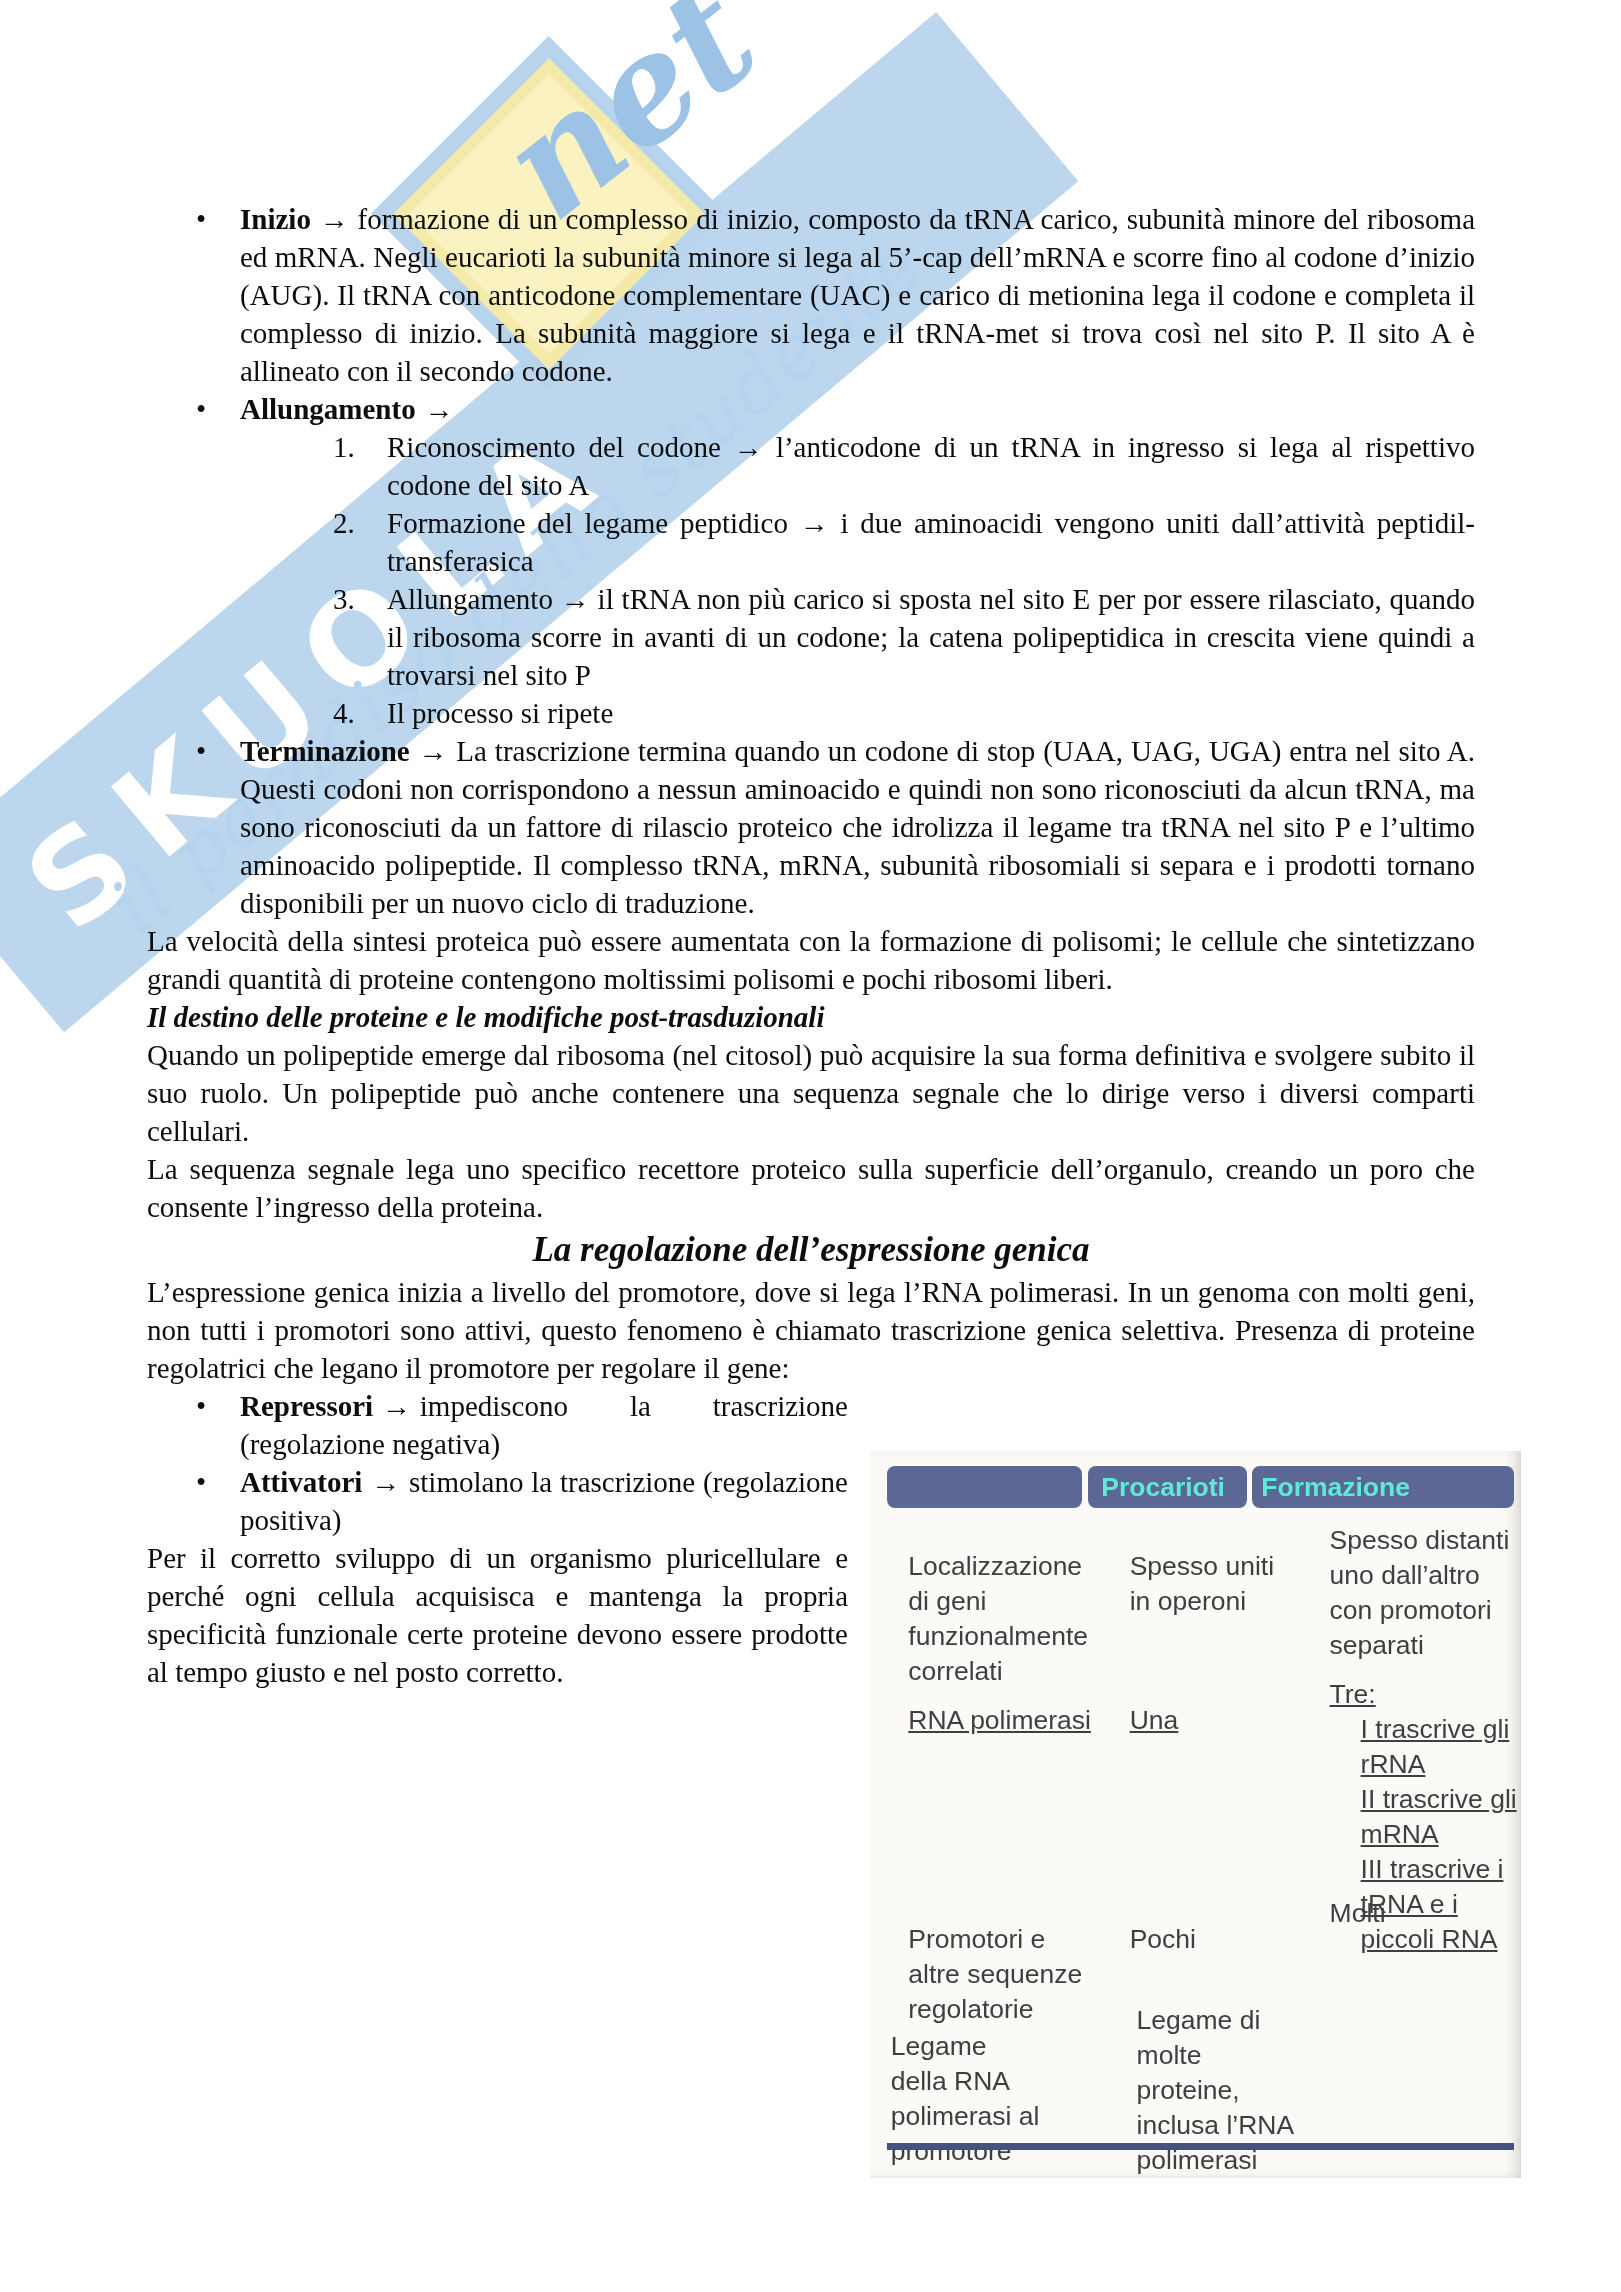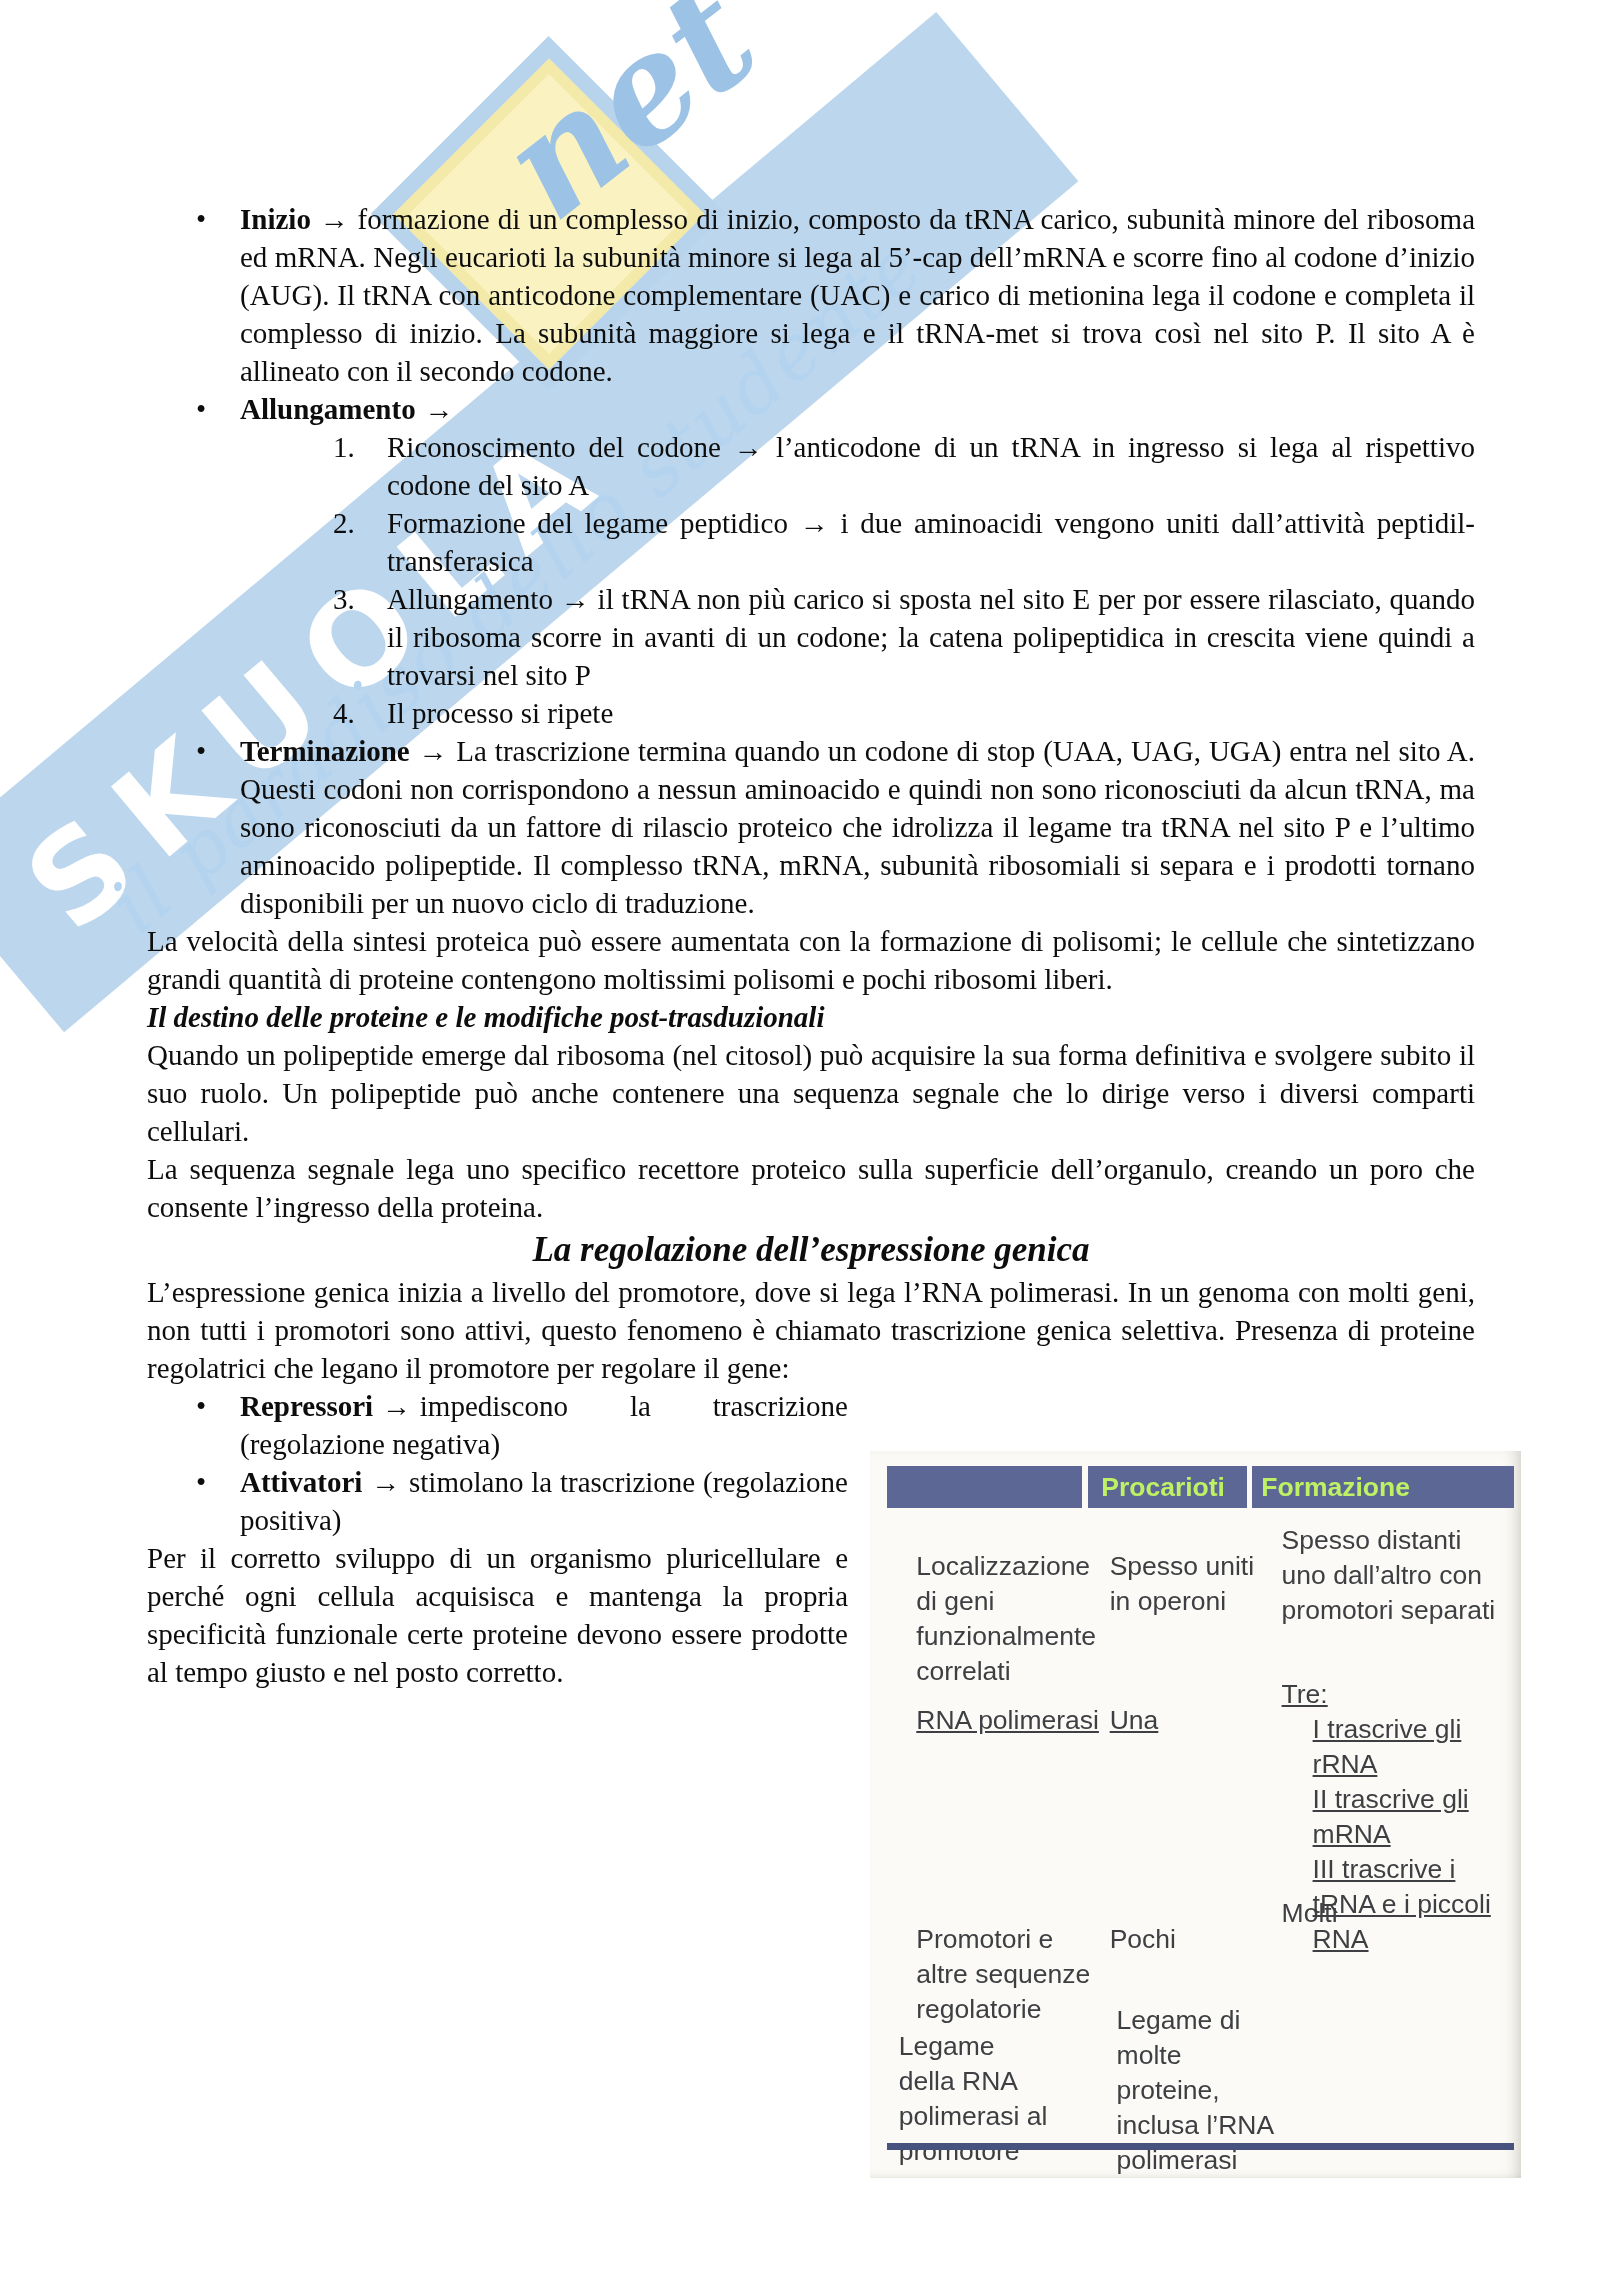--- a/index.html
+++ b/index.html
@@ -48,26 +48,26 @@
   
   .tablewrap {
     position:absolute; left:870px; top:1451px; width:651px; height:727px;
     background:#fbfaf6; z-index:4;
     box-shadow: inset -11.8px 0 15.7px -9.8px rgba(110,105,90,.35), inset 0 -5.9px 9.8px -7.8px rgba(110,105,90,.22);
     font-family:"Liberation Sans","DejaVu Sans",sans-serif; color:#3e3f42;
     font-size:26.5px; line-height:35px; text-align:left;
   }
   .tbl { position:absolute; left:16.7px; top:14.7px; width:627px; height:698px; }
   .thead { display:flex; height:42px; }
-  .thead .seg { background:#5c6795; color:#bef264; font-weight:bold; line-height:43px; }
+  .thead .seg { background:#5c6795; color:#5eead4; font-weight:bold; line-height:43px;border-radius:8px; }
   .thead .s1 { width:195px; }
   .thead .gap { width:5.9px; background:transparent; }
   .thead .s2 { width:159px; padding-left:13.7px; box-sizing:border-box; }
   .thead .s3 { flex:1; padding-left:8.8px; box-sizing:border-box; }
-  .trow { position:absolute; left:12px; display:grid; grid-template-columns:211px 165px 1fr; width:627px; }
+  .trow { position:absolute; left:4px; display:grid; grid-template-columns:211px 165px 1fr; width:627px;gap:28px; }
   .trow .c1 { padding-left:17.6px; }
   .trow .c1 p { width:191px; }
   .trow .c2 p { width:159px; }
   .trow .c3 { padding-left:6.9px; }
   .trow .c3 .main { max-width:221px; }
   .trow .c3 .sub { padding-left:31px; max-width:247px; }
   .row1 { top:57px; } .row2 { top:211px;text-decoration:underline; } .row3 { top:430px; } .row4 { top:537px; }
   .tbl-bottomline { position:absolute; left:0; top:677px; width:627px; height:7.8px; background:#47527f; }
 </style>
 </head>

